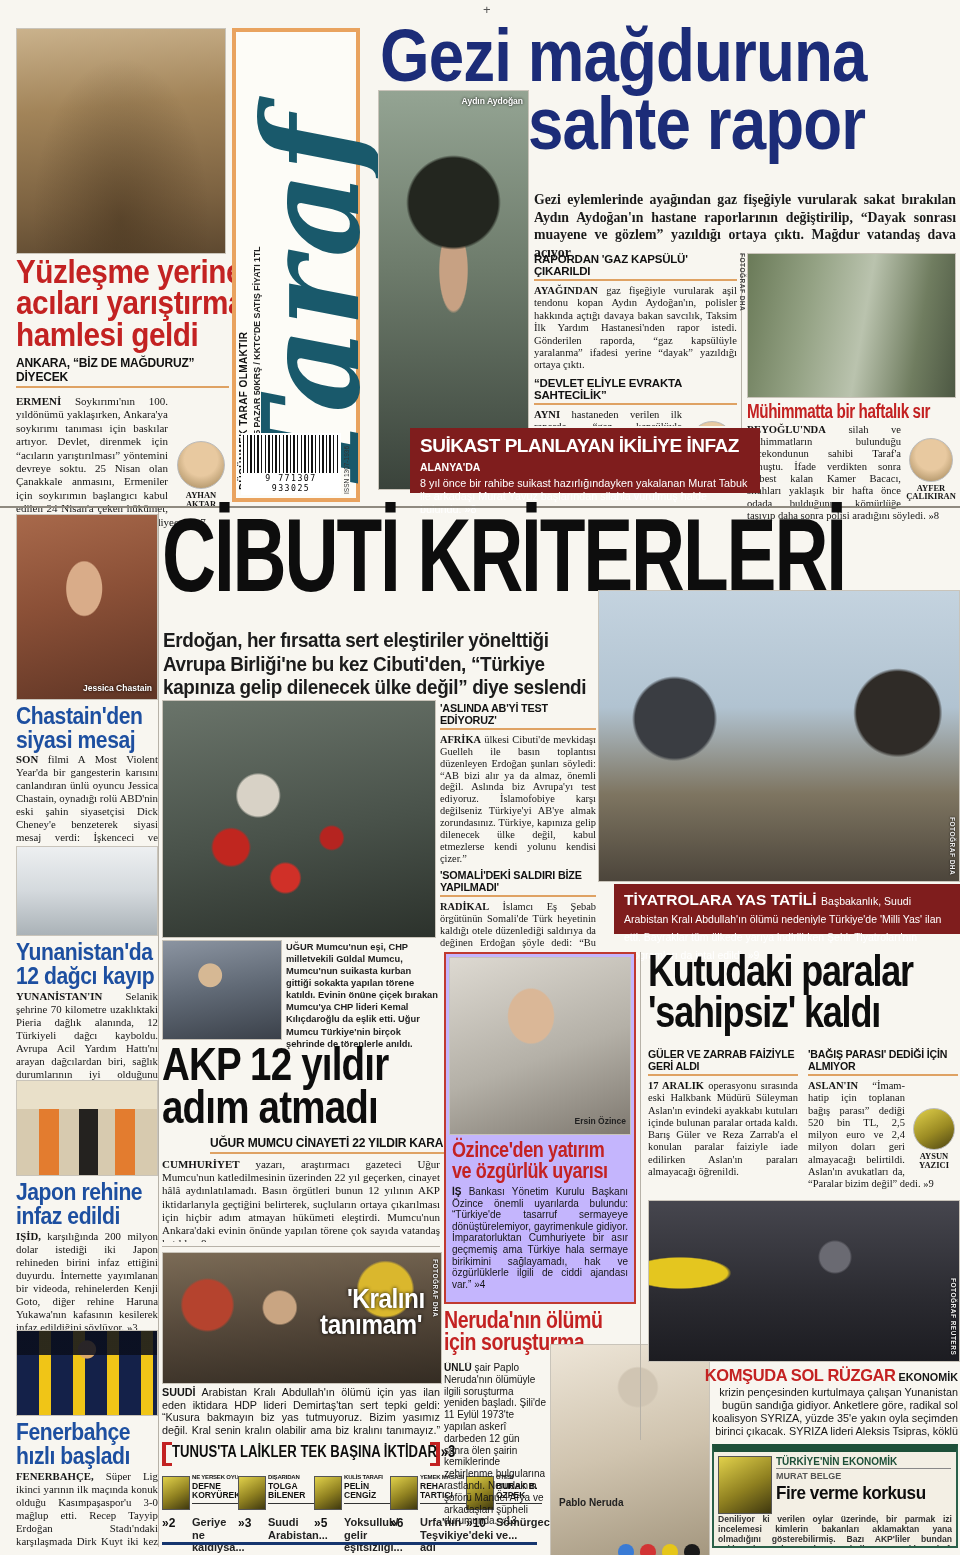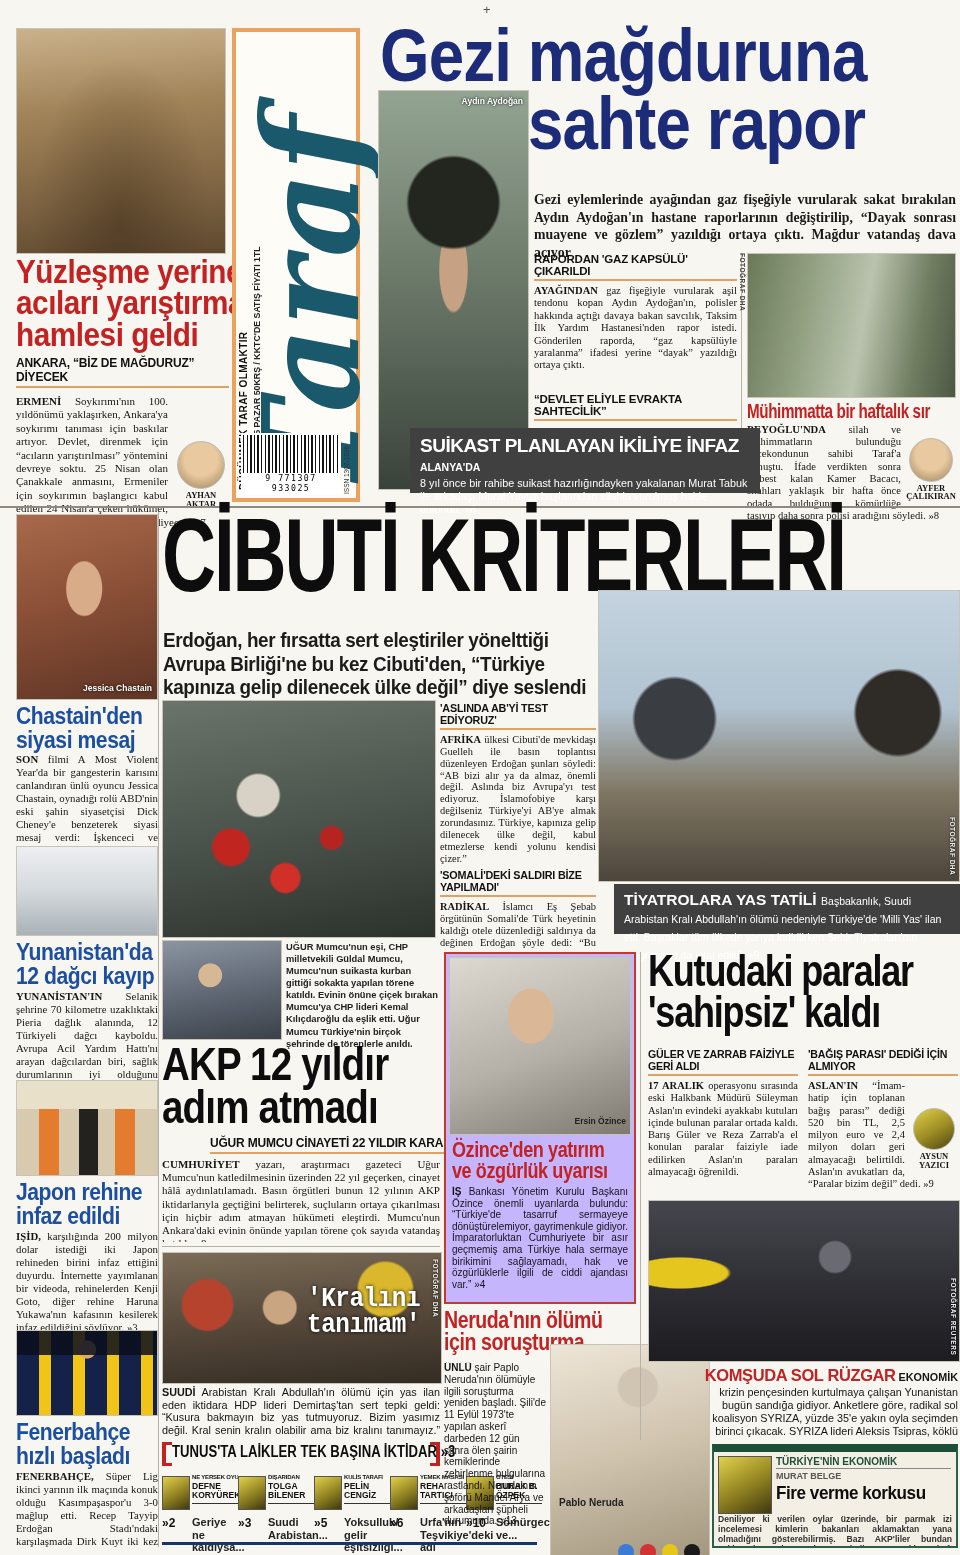--- a/index.html
+++ b/index.html
@@ -32,21 +32,21 @@
   .hl-navy{color:#1c2c78;font-weight:bold;line-height:.92;letter-spacing:-1px;}
   .hl-black{color:#0d0d0d;font-weight:bold;line-height:.92;letter-spacing:-1px;}
   .kick{font-weight:bold;color:#111;border-bottom:2.5px solid #dfa263;padding-bottom:2px;letter-spacing:-.2px;}
   .bd{font-family:"Liberation Serif",serif;text-align:justify;color:#151515;}
   .lw{font-weight:bold;}
   .bwrap{float:right;width:56px;margin:2px 0 0 5px;text-align:center;}
   .avatar{width:46px;height:46px;border-radius:50%;margin:0 auto;border:1.5px solid #bbb;
           background:radial-gradient(circle at 50% 38%,#e8c9a0 0 45%,#b09468 85%);}
   .avatar.ylw{background:linear-gradient(150deg,#e1d14b 0%,#9b8b23 55%,#4b4313 100%);}
   .bname{font-size:8.5px;font-weight:bold;margin-top:2px;line-height:1.05;}
-  .strip{background:#404040;color:#fff;padding:7px 10px 6px;}
+  .strip{background:#7f1d1d;color:#fff;padding:7px 10px 6px;}
   .strip .sh{font-weight:bold;font-size:19px;letter-spacing:-.5px;}
   .strip .st{font-weight:bold;font-size:10.5px;}
   .strip .sb{font-size:10.8px;line-height:1.2;margin-top:2px;font-weight:500;}
   .line{position:absolute;background:#b7b2a8;}
   .colcard{position:absolute;top:0;width:74px;height:72px;}
   .colcard .cphoto{position:absolute;left:0;top:2px;width:26px;height:32px;border:1px solid #555;
         background:linear-gradient(150deg,#e1d14b 0%,#8f8020 55%,#3f380f 100%);}
   .colcard .csec{position:absolute;left:30px;top:0;font-size:6px;font-weight:bold;letter-spacing:-.2px;white-space:nowrap;overflow:hidden;width:46px;}
   .colcard .cname{position:absolute;left:30px;top:8px;font-size:8.5px;font-weight:bold;line-height:1.1;width:46px;border-bottom:1.5px solid #333;padding-bottom:2px;}
   .colcard .cpage{position:absolute;left:0;top:42px;font-size:12px;font-weight:bold;}
@@ -99,21 +99,21 @@
     <div class="pcap" style="right:5px;top:6px;">Aydın Aydoğan</div>
   </div>
 
   <div class="abs bd" style="left:534px;top:191px;width:422px;font-size:13.8px;line-height:1.28;font-weight:bold;color:#1a1a1a;">Gezi eylemlerinde ayağından gaz fişeğiyle vurularak sakat bırakılan Aydın Aydoğan'ın hastane raporlarının değiştirilip, “Dayak sonrası muayene ve gözlem” yazıldığı ortaya çıktı. Mağdur vatandaş dava açıyor</div>
 
   <div class="abs" style="left:534px;top:253px;width:203px;height:173px;overflow:hidden;">
     <div class="kick" style="font-size:11.5px;">RAPORDAN 'GAZ KAPSÜLÜ' ÇIKARILDI</div>
     <p class="bd" style="font-size:10.6px;line-height:1.17;margin:4px 0 0;">
       <span class="lw">AYAĞINDAN</span> <span>gaz fişeğiyle vurularak aşil tendonu kopan Aydın Aydoğan'ın, polisler hakkında açtığı davaya bakan savcılık, Taksim İlk Yardım Hastanesi'nden rapor istedi. Gönderilen raporda, “gaz kapsülüyle yaralanma” ifadesi yerine “dayak” yazıldığı ortaya çıktı.</span>
     </p>
-    <div class="kick" style="font-size:11.5px;margin-top:21px;">“DEVLET ELİYLE EVRAKTA SAHTECİLİK”</div>
+    <div class="kick" style="font-size:11.5px;margin-top:5px;">“DEVLET ELİYLE EVRAKTA SAHTECİLİK”</div>
     <p class="bd" style="font-size:10.6px;line-height:1.17;margin:4px 0 0;">
       <span class="bwrap" style="width:50px;margin-top:12px;">
         <span class="avatar" style="display:block;width:42px;height:42px;"></span>
 
       </span>
       <span class="lw">AYNI</span>
       <span>hastaneden verilen ilk raporda, “gaz kapsülüyle yaralanma” yazdığını belirten Aydoğan ve avukatı, “Yapılanları örtbas etmeye çalışıyorlar. Devlet eliyle evrakta sahtecilik yapılıyor” dedi. »8</span>
     </p>
   </div>
 
@@ -221,21 +221,21 @@
     <span class="cond" style="transform:scaleX(.82);">AKP 12 yıldır</span><br>
     <span class="cond" style="transform:scaleX(.82);">adım atmadı</span>
   </div>
   <div class="abs kick" style="left:162px;top:1136px;width:278px;font-size:12px;margin-left:48px;">UĞUR MUMCU CİNAYETİ 22 YILDIR KARANLIKTA</div>
   <p class="abs bd" style="left:162px;top:1158px;width:278px;height:84px;overflow:hidden;font-size:11px;line-height:1.2;margin:0;">
     <span class="lw">CUMHURİYET</span> <span>yazarı, araştırmacı gazeteci Uğur Mumcu'nun katledilmesinin üzerinden 22 yıl geçerken, cinayet hâlâ aydınlatılamadı. Basın örgütleri bunun 12 yılının AKP iktidarlarıyla geçtiğini belirterek, suçluların ortaya çıkarılması için hiçbir adım atmayan hükümeti eleştirdi. Mumcu'nun Ankara'daki evinin önünde yapılan törene çok sayıda vatandaş katıldı. »8</span>
   </p>
   <div class="line" style="left:162px;top:1246px;width:278px;height:1px;"></div>
 
   <div class="ph ph-demirtas" style="left:162px;top:1252px;width:278px;height:130px;">
-    <div class="abs" style="right:8px;top:34px;text-align:right;color:#fff;font-weight:bold;font-size:27px;line-height:.95;text-shadow:0 0 4px #000;letter-spacing:-.5px;font-family:Liberation Mono, monospace;">
+    <div class="abs" style="right:8px;top:34px;text-align:right;color:#fff;font-weight:bold;font-size:27px;line-height:.95;text-shadow:0 0 4px #000;letter-spacing:-.5px;">
       <span class="cond" style="transform:scaleX(.9);">'Kralını</span><br>
       <span class="cond" style="transform:scaleX(.9);">tanımam'</span>
     </div>
     <div class="vcred onphoto" style="right:2px;top:6px;">FOTOĞRAF DHA</div>
   </div>
   <p class="abs bd" style="left:162px;top:1386px;width:278px;height:52px;overflow:hidden;font-size:10.8px;line-height:1.18;margin:0;font-family:'Liberation Sans',sans-serif;font-weight:500;">
     <span class="lw">SUUDİ</span> <span>Arabistan Kralı Abdullah'ın ölümü için yas ilan eden iktidara HDP lideri Demirtaş'tan sert tepki geldi: “Kusura bakmayın biz yas tutmuyoruz. Bizim yasımız değil. Kral senin kralın olabilir ama biz kralını tanımayız.” »9</span>
   </p>
 
   <div class="abs" style="left:162px;top:1442px;width:278px;height:24px;border-left:4px solid #c32222;border-right:4px solid #c32222;padding:0 6px;box-sizing:border-box;">

